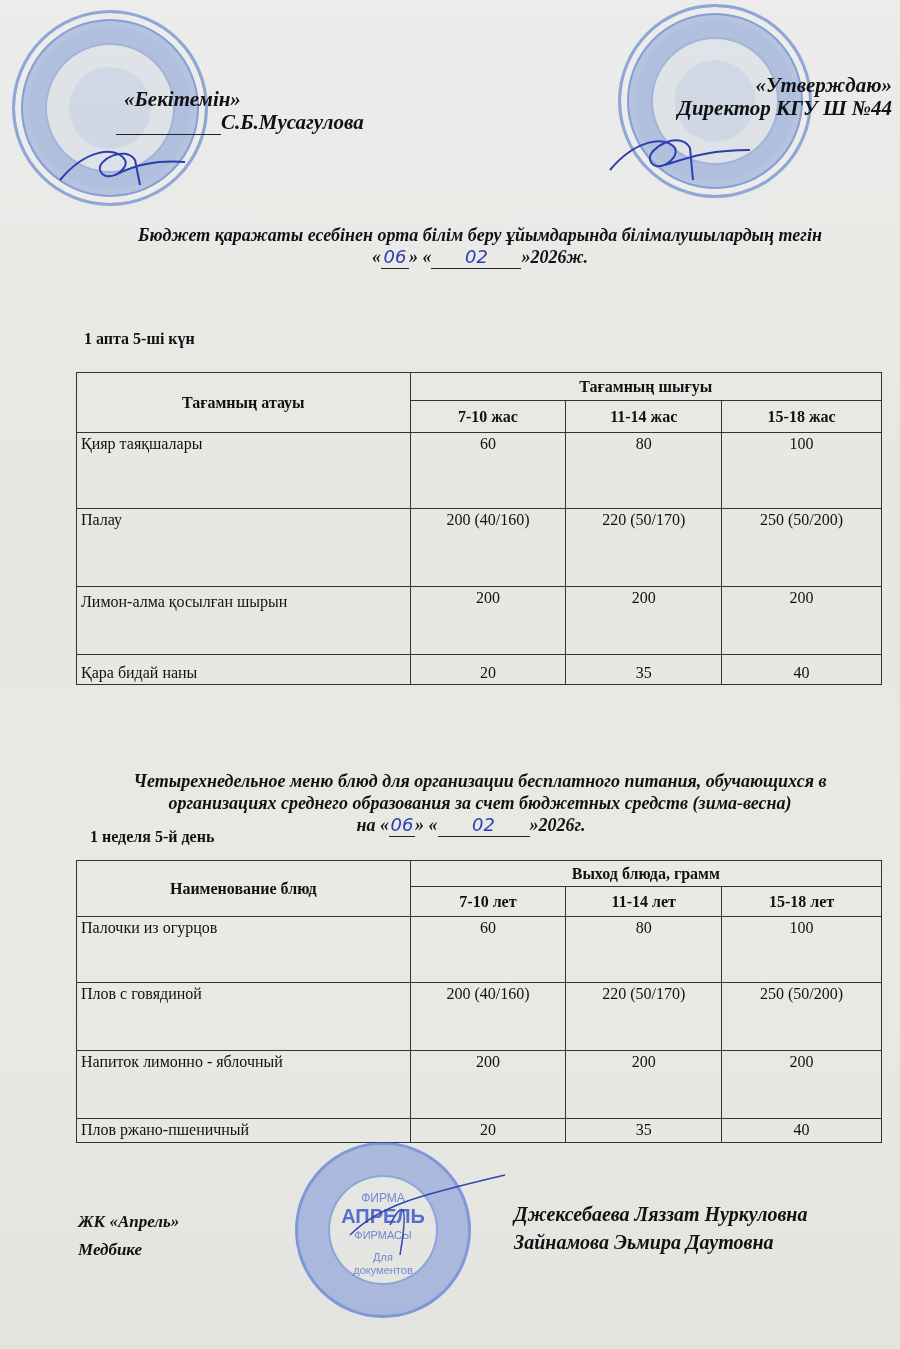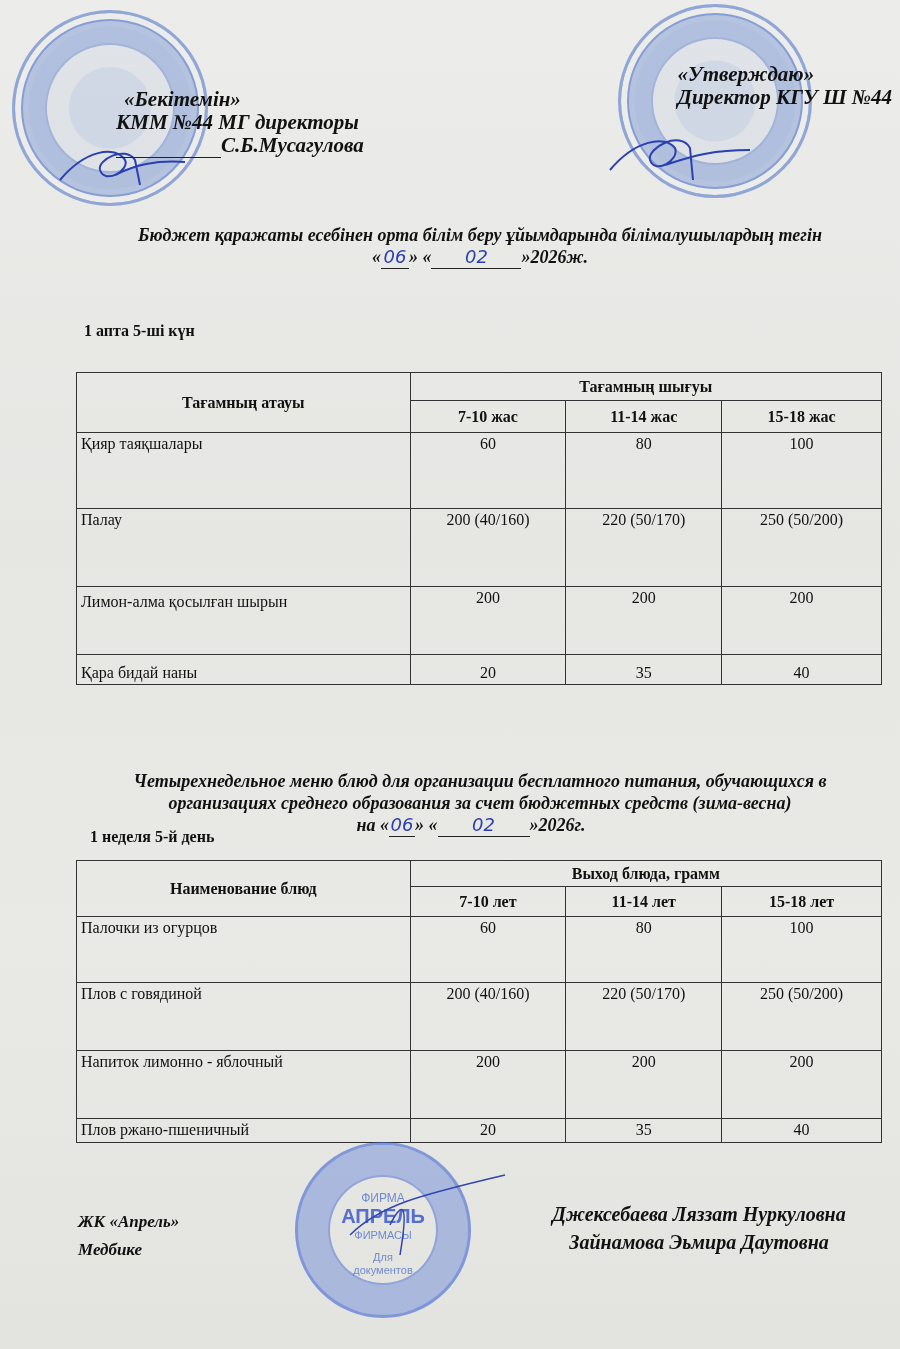--- a/index.html
+++ b/index.html
@@ -45,39 +45,38 @@
 
 <svg class="sig" style="left:55px; top:140px;" width="140" height="60" viewBox="0 0 140 60">
   <path d="M5 40 C 30 10, 60 5, 70 20 C 75 30, 50 45, 45 30 C 42 20, 70 5, 80 20 L 85 45 M 60 35 C 80 25, 100 20, 130 22" stroke="#2a3fb0" stroke-width="2" fill="none"></path>
 </svg>
 <svg class="sig" style="left:605px; top:120px;" width="150" height="70" viewBox="0 0 150 70">
   <path d="M5 50 C 30 20, 60 15, 70 28 C 75 40, 50 55, 45 40 C 42 28, 75 10, 85 28 L 88 60 M 60 45 C 90 35, 110 30, 145 30" stroke="#2a3fb0" stroke-width="2" fill="none"></path>
 </svg>
 
 <div class="abs bi approve" style="left:80px; top:88px;margin-left:36px;">
   <div style="padding-left:8px;">«Бекітемін»</div>
-  <div>КММ  №44 МГ директоры</div>
   <div style="padding-left:0;">
     <span class="uline" style="width:105px;">&nbsp;</span><span>С.Б.Мусагулова</span>
   </div>
 </div>
 
-<div class="abs bi approve" style="right:8px; top:63px; ">
+<div class="abs bi approve" style="right:8px; top:74px; text-align:right;">
   <div>«Утверждаю»</div>
   <div>Директор КГУ Ш №44</div>
 </div>
 
 <div class="abs bi title" style="top:224px; padding-left:60px; box-sizing:border-box;">
   <div>Бюджет қаражаты есебінен орта білім беру ұйымдарында білімалушылардың тегін</div>
   <div>
     <span>«</span><span class="uline handw" style="width:28px;">06</span><span>» «</span><span class="uline handw" style="width:90px;">02</span><span>»2026ж.</span>
   </div>
 </div>
 
-<div class="abs daylabel" style="left:84px; top:322px;">1 апта 5-ші күн</div>
+<div class="abs daylabel" style="left:84px; top:330px;">1 апта 5-ші күн</div>
 
 <table class="menu" style="left:76px; top:372px; width:806px;">
   <colgroup>
       <col style="width:334px">
       <col style="width:156px">
       <col style="width:156px">
       <col style="width:160px">
     </colgroup>
   <tbody>
       <tr style="height:28px;">
@@ -178,16 +177,16 @@
   <div class="stamp-text" style="top:119px; font-size:11px;">документов</div>
 </div>
 <svg class="sig" style="left:340px; top:1165px;" width="170" height="100" viewBox="0 0 170 100">
   <path d="M10 70 C 40 40, 80 30, 165 10 M 50 60 C 60 40, 70 30, 60 90" stroke="#3045b0" stroke-width="1.5" fill="none"></path>
 </svg>
 
 <div class="abs bi" style="left:78px; top:1208px; font-size:17px; line-height:28px;">
   <div>ЖК «Апрель»</div>
   <div>Медбике</div>
 </div>
-<div class="abs bi" style="left:514px; top:1200px; font-size:20px; line-height:28px; text-align:center; width:370px;">
+<div class="abs bi" style="left:514px; top:1200px; font-size:20px; line-height:28px; text-align:left; width:370px;">
   <div>Джексебаева Ляззат Нуркуловна</div>
   <div>Зайнамова Эьмира Даутовна</div>
 </div>
 
 </body></html>

